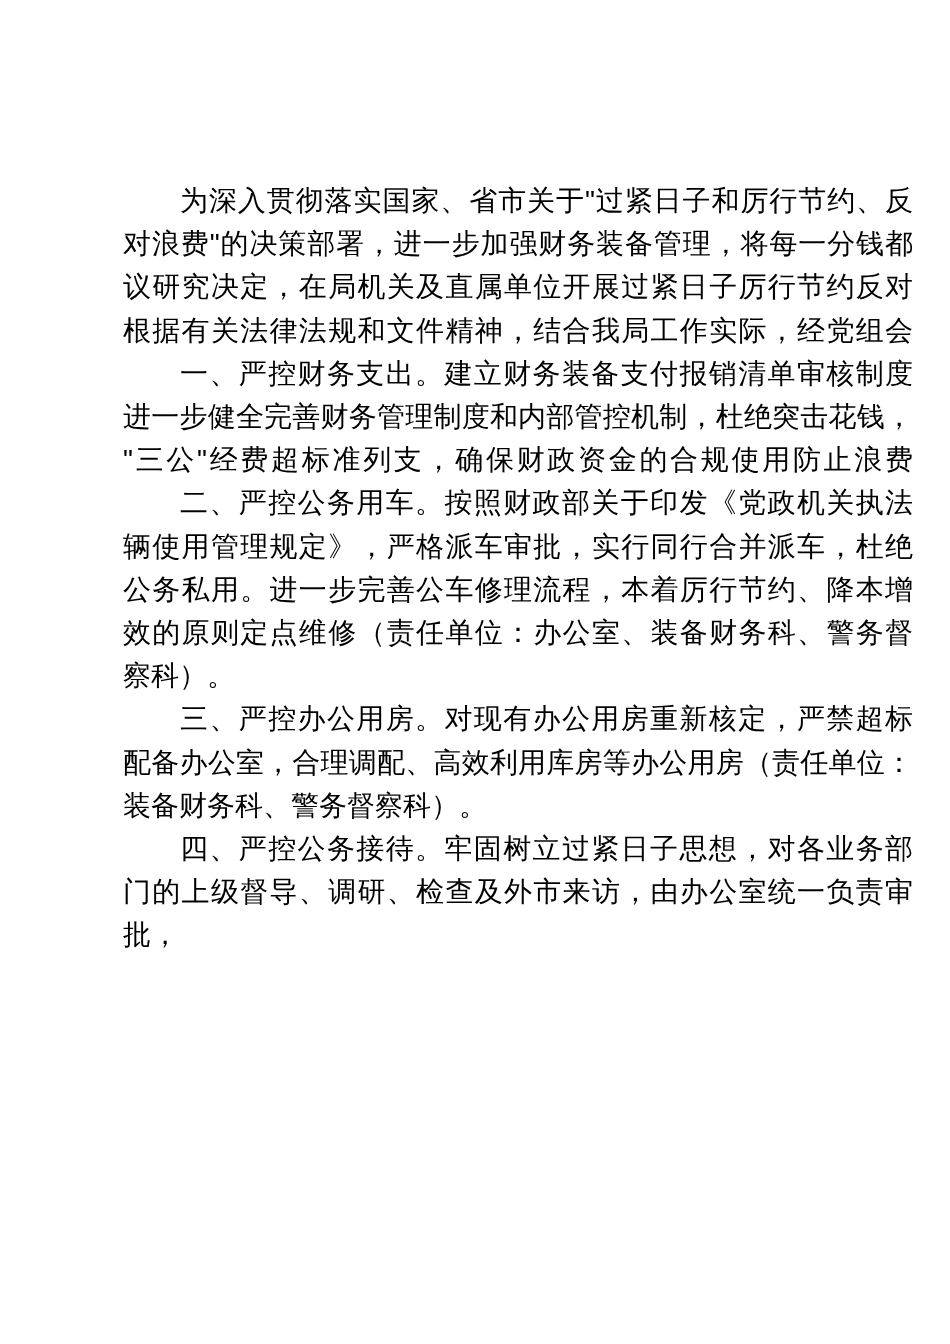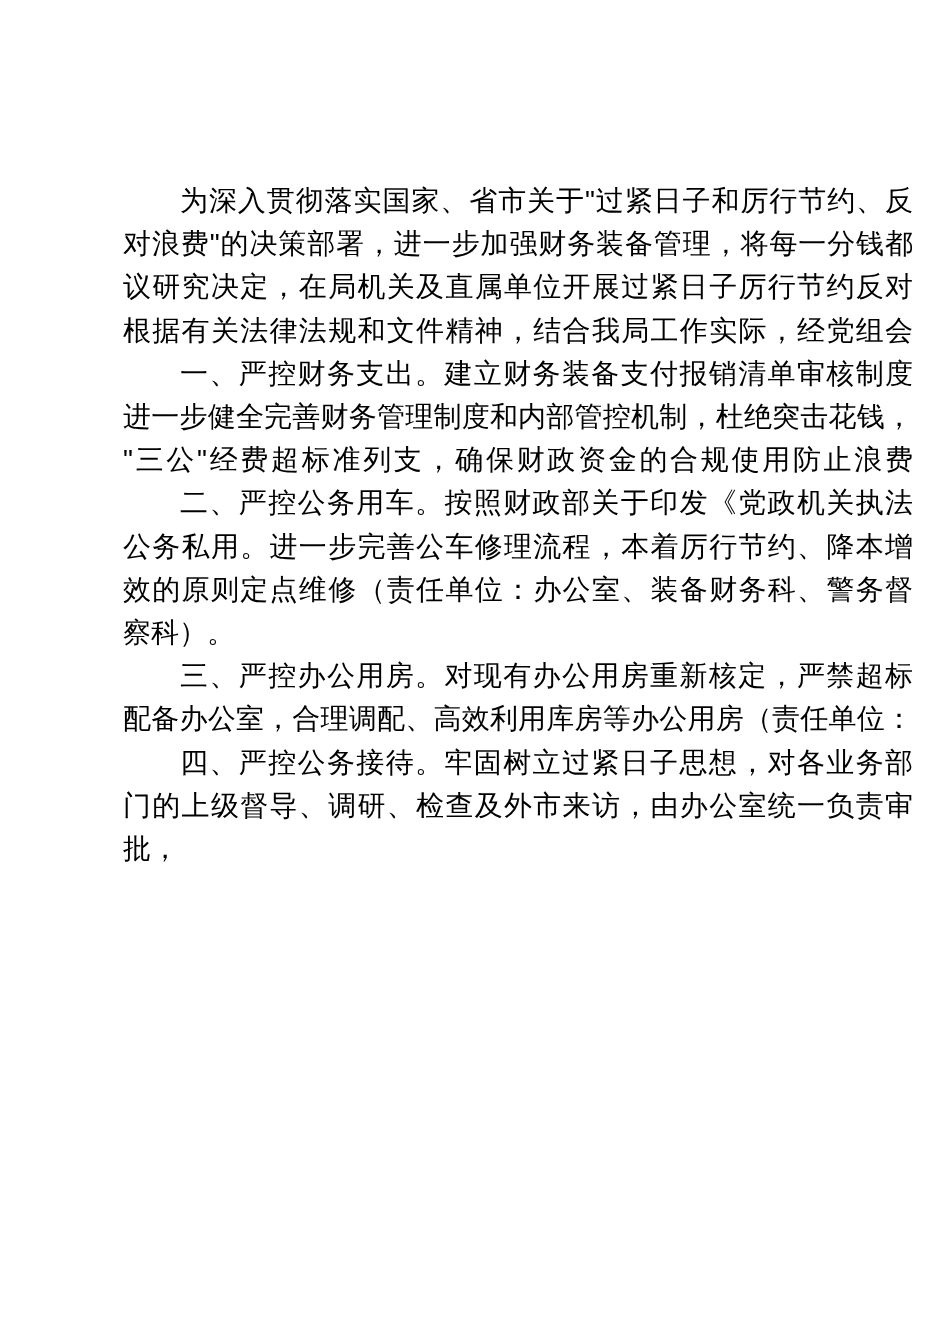--- a/index.html
+++ b/index.html
@@ -41,22 +41,24 @@
 <div class="page">
   <div class="page-content">
     <div class="line indent fill">为深入贯彻落实国家、省市关于"过紧日子和厉行节约、反</div>
     <div class="line fill">对浪费"的决策部署，进一步加强财务装备管理，将每一分钱都</div>
     <div class="line fill">议研究决定，在局机关及直属单位开展过紧日子厉行节约反对</div>
     <div class="line fill">根据有关法律法规和文件精神，结合我局工作实际，经党组会</div>
     <div class="line indent fill">一、严控财务支出。建立财务装备支付报销清单审核制度</div>
     <div class="line fill">进一步健全完善财务管理制度和内部管控机制，杜绝突击花钱，</div>
     <div class="line fill">"三公"经费超标准列支，确保财政资金的合规使用防止浪费</div>
     <div class="line indent fill">二、严控公务用车。按照财政部关于印发《党政机关执法</div>
+    <div class="line fill">辆使用管理规定》，严格派车审批，实行同行合并派车，杜绝</div>
     <div class="line fill">公务私用。进一步完善公车修理流程，本着厉行节约、降本增</div>
     <div class="line fill">效的原则定点维修（责任单位：办公室、装备财务科、警务督</div>
     <div class="line">察科）。</div>
     <div class="line indent fill">三、严控办公用房。对现有办公用房重新核定，严禁超标</div>
     <div class="line fill">配备办公室，合理调配、高效利用库房等办公用房（责任单位：</div>
+    <div class="line">装备财务科、警务督察科）。</div>
     <div class="line indent fill">四、严控公务接待。牢固树立过紧日子思想，对各业务部</div>
     <div class="line fill">门的上级督导、调研、检查及外市来访，由办公室统一负责审</div>
     <div class="line">批，</div>
   </div>
 </div>
 
 </body></html>

